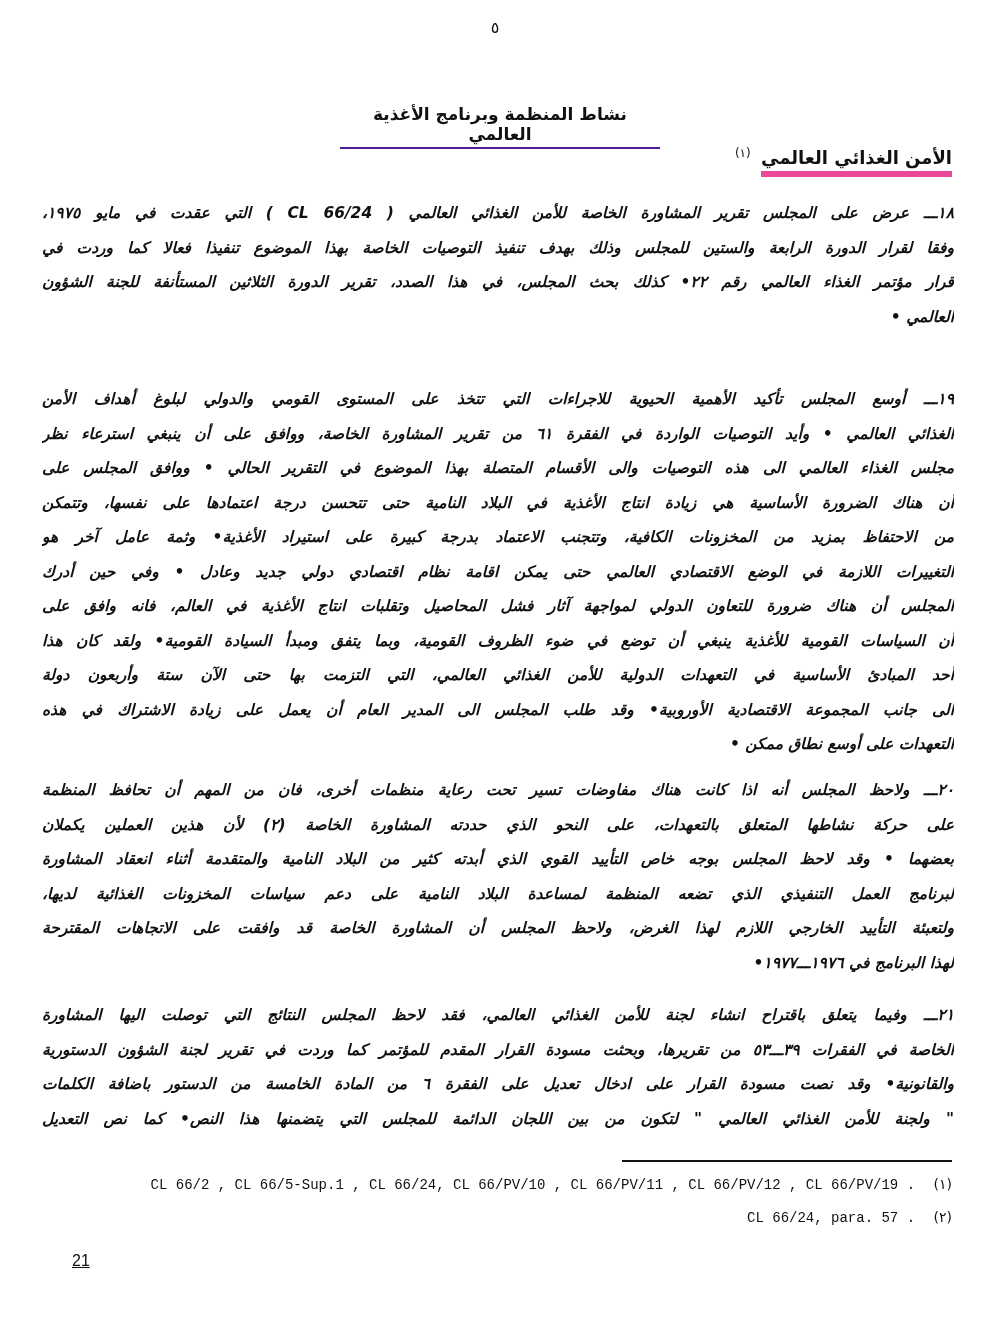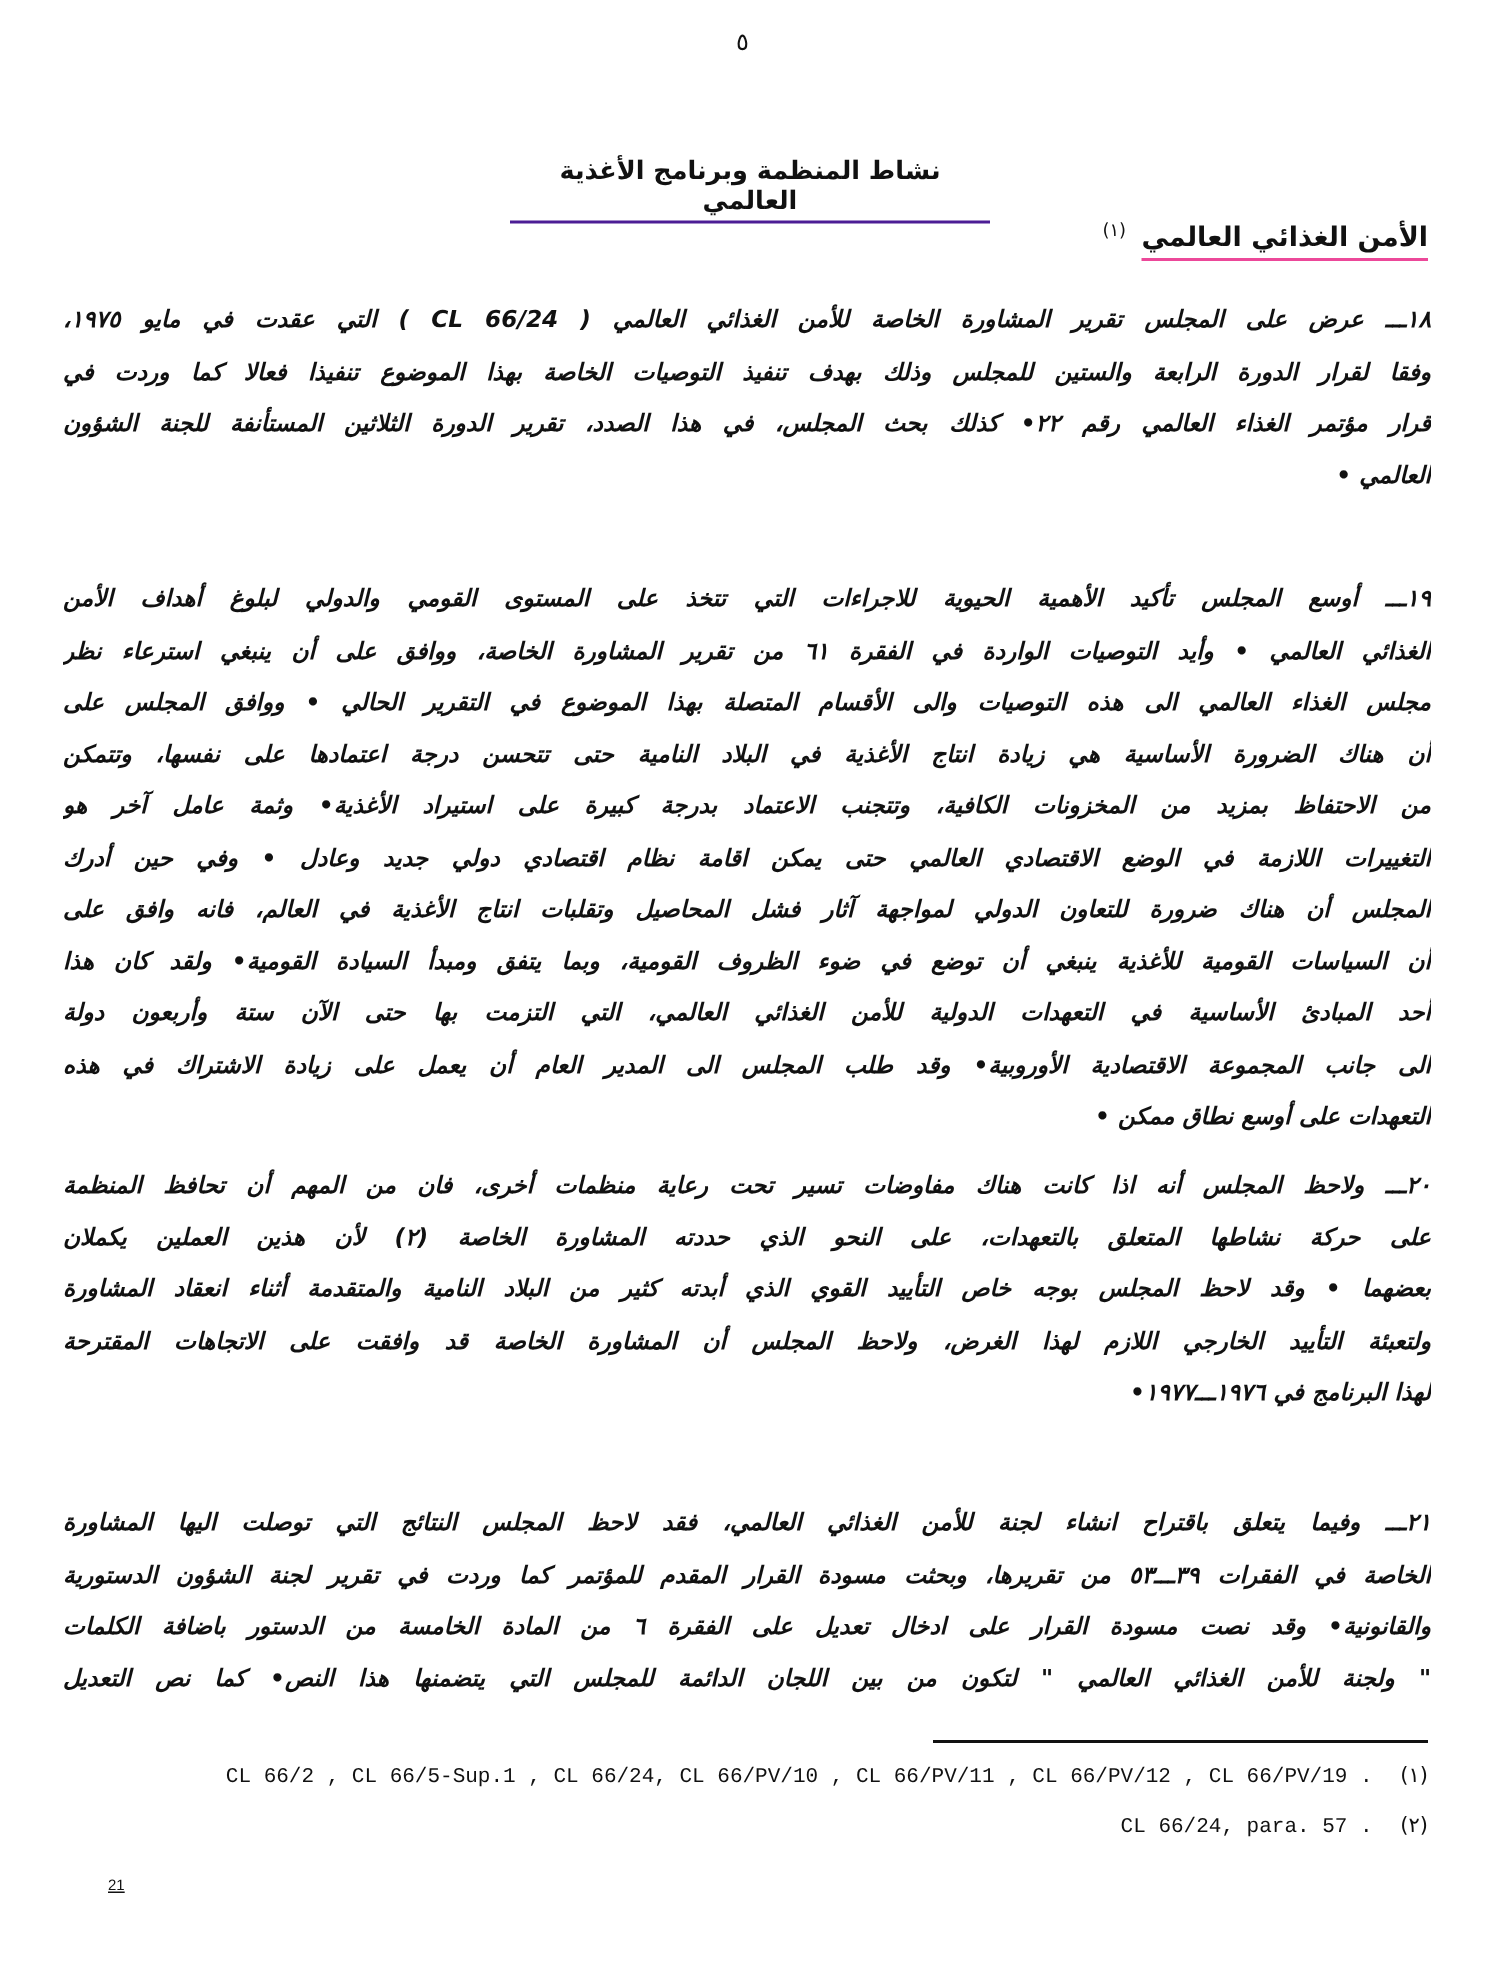--- a/index.html
+++ b/index.html
@@ -13,21 +13,21 @@
   }
   .section-title {
     position: absolute; top: 104px; left: 340px; width: 320px; text-align: center;
     direction: rtl; font-size: 17px; font-weight: bold;
     border-bottom: 2px solid #4c1d95; padding-bottom: 3px;
   }
   .subsection-title {
     position: absolute; top: 146px; right: 48px; direction: rtl;
     font-size: 18px; font-weight: bold;
   }
-  .subsection-title .ttl { border-bottom: 2px solid #ec4899; padding-bottom: 3px; }
+  .subsection-title .ttl { border-bottom: 6px solid #ec4899; padding-bottom: 3px; }
   .subsection-title sup { font-size: 12px; font-weight: normal; margin-right: 4px; }
   .para {
     position: absolute; left: 42px; width: 912px; direction: rtl; text-align: justify;
     font-size: 15.5px; font-weight: bold; font-style: italic;
   }
   .para .line {
     display: block; height: 34.5px; line-height: 34.5px; white-space: nowrap;
     overflow: hidden; text-align: justify; text-align-last: justify;
   }
   .para .line.last { text-align-last: right; }
@@ -39,21 +39,21 @@
     position: absolute; top: 1160px; left: 622px; width: 330px; height: 2px; background: #111;
   }
   .footnote {
     position: absolute; left: 50px; width: 902px; direction: rtl; font-size: 14px;
   }
   .footnote .fn-mark { font-family: "DejaVu Sans", sans-serif; margin-left: 14px; }
   .footnote .fn-text { font-family: "Liberation Mono", monospace; direction: ltr; unicode-bidi: embed; }
   #fn1 { top: 1176px; }
   #fn2 { top: 1209px; }
   .page-number-bottom {
-    position: absolute; top: 1252px; left: 72px; font-size: 10px;
+    position: absolute; top: 1252px; left: 72px; font-size: 16px;
     font-family: "Liberation Sans", sans-serif;
     text-decoration: underline;
   }
 </style>
 </head>
 <body>
 
 <div class="page-number-top">٥</div>
 
 <div class="section-title">نشاط المنظمة وبرنامج الأغذية العالمي</div>
@@ -81,20 +81,21 @@
   <span class="line">أن السياسات القومية للأغذية ينبغي أن توضع في ضوء الظروف القومية، وبما يتفق ومبدأ السيادة القومية• ولقد كان هذا</span>
   <span class="line">أحد المبادئ الأساسية في التعهدات الدولية للأمن الغذائي العالمي، التي التزمت بها حتى الآن ستة وأربعون دولة</span>
   <span class="line">الى جانب المجموعة الاقتصادية الأوروبية• وقد طلب المجلس الى المدير العام أن يعمل على زيادة الاشتراك في هذه</span>
   <span class="line last">التعهدات على أوسع نطاق ممكن •</span>
 </div>
 
 <div class="para" id="p20">
   <span class="line">٢٠ـــ      ولاحظ المجلس أنه اذا كانت هناك مفاوضات تسير تحت رعاية منظمات أخرى، فان من المهم أن تحافظ المنظمة</span>
   <span class="line">على حركة نشاطها المتعلق بالتعهدات، على النحو الذي حددته المشاورة الخاصة (٢) لأن هذين العملين يكملان</span>
   <span class="line">بعضهما • وقد لاحظ المجلس بوجه خاص التأييد القوي الذي أبدته كثير من البلاد النامية والمتقدمة أثناء انعقاد المشاورة</span>
+  <span class="line">لبرنامج العمل التنفيذي الذي تضعه المنظمة لمساعدة البلاد النامية على دعم سياسات المخزونات الغذائية لديها،</span>
   <span class="line">ولتعبئة التأييد الخارجي اللازم لهذا الغرض، ولاحظ المجلس أن المشاورة الخاصة قد وافقت على الاتجاهات المقترحة</span>
   <span class="line last">لهذا البرنامج في ١٩٧٦ـــ١٩٧٧•</span>
 </div>
 
 <div class="para" id="p21">
   <span class="line">٢١ـــ      وفيما يتعلق باقتراح انشاء لجنة للأمن الغذائي العالمي، فقد لاحظ المجلس النتائج التي توصلت اليها المشاورة</span>
   <span class="line">الخاصة في الفقرات ٣٩ـــ٥٣ من تقريرها، وبحثت مسودة القرار المقدم للمؤتمر كما وردت في تقرير لجنة الشؤون الدستورية</span>
   <span class="line">والقانونية• وقد نصت مسودة القرار على ادخال تعديل على الفقرة ٦ من المادة الخامسة من الدستور باضافة الكلمات</span>
   <span class="line">" ولجنة للأمن الغذائي العالمي " لتكون من بين اللجان الدائمة للمجلس التي يتضمنها هذا النص• كما نص التعديل</span>
 </div>

